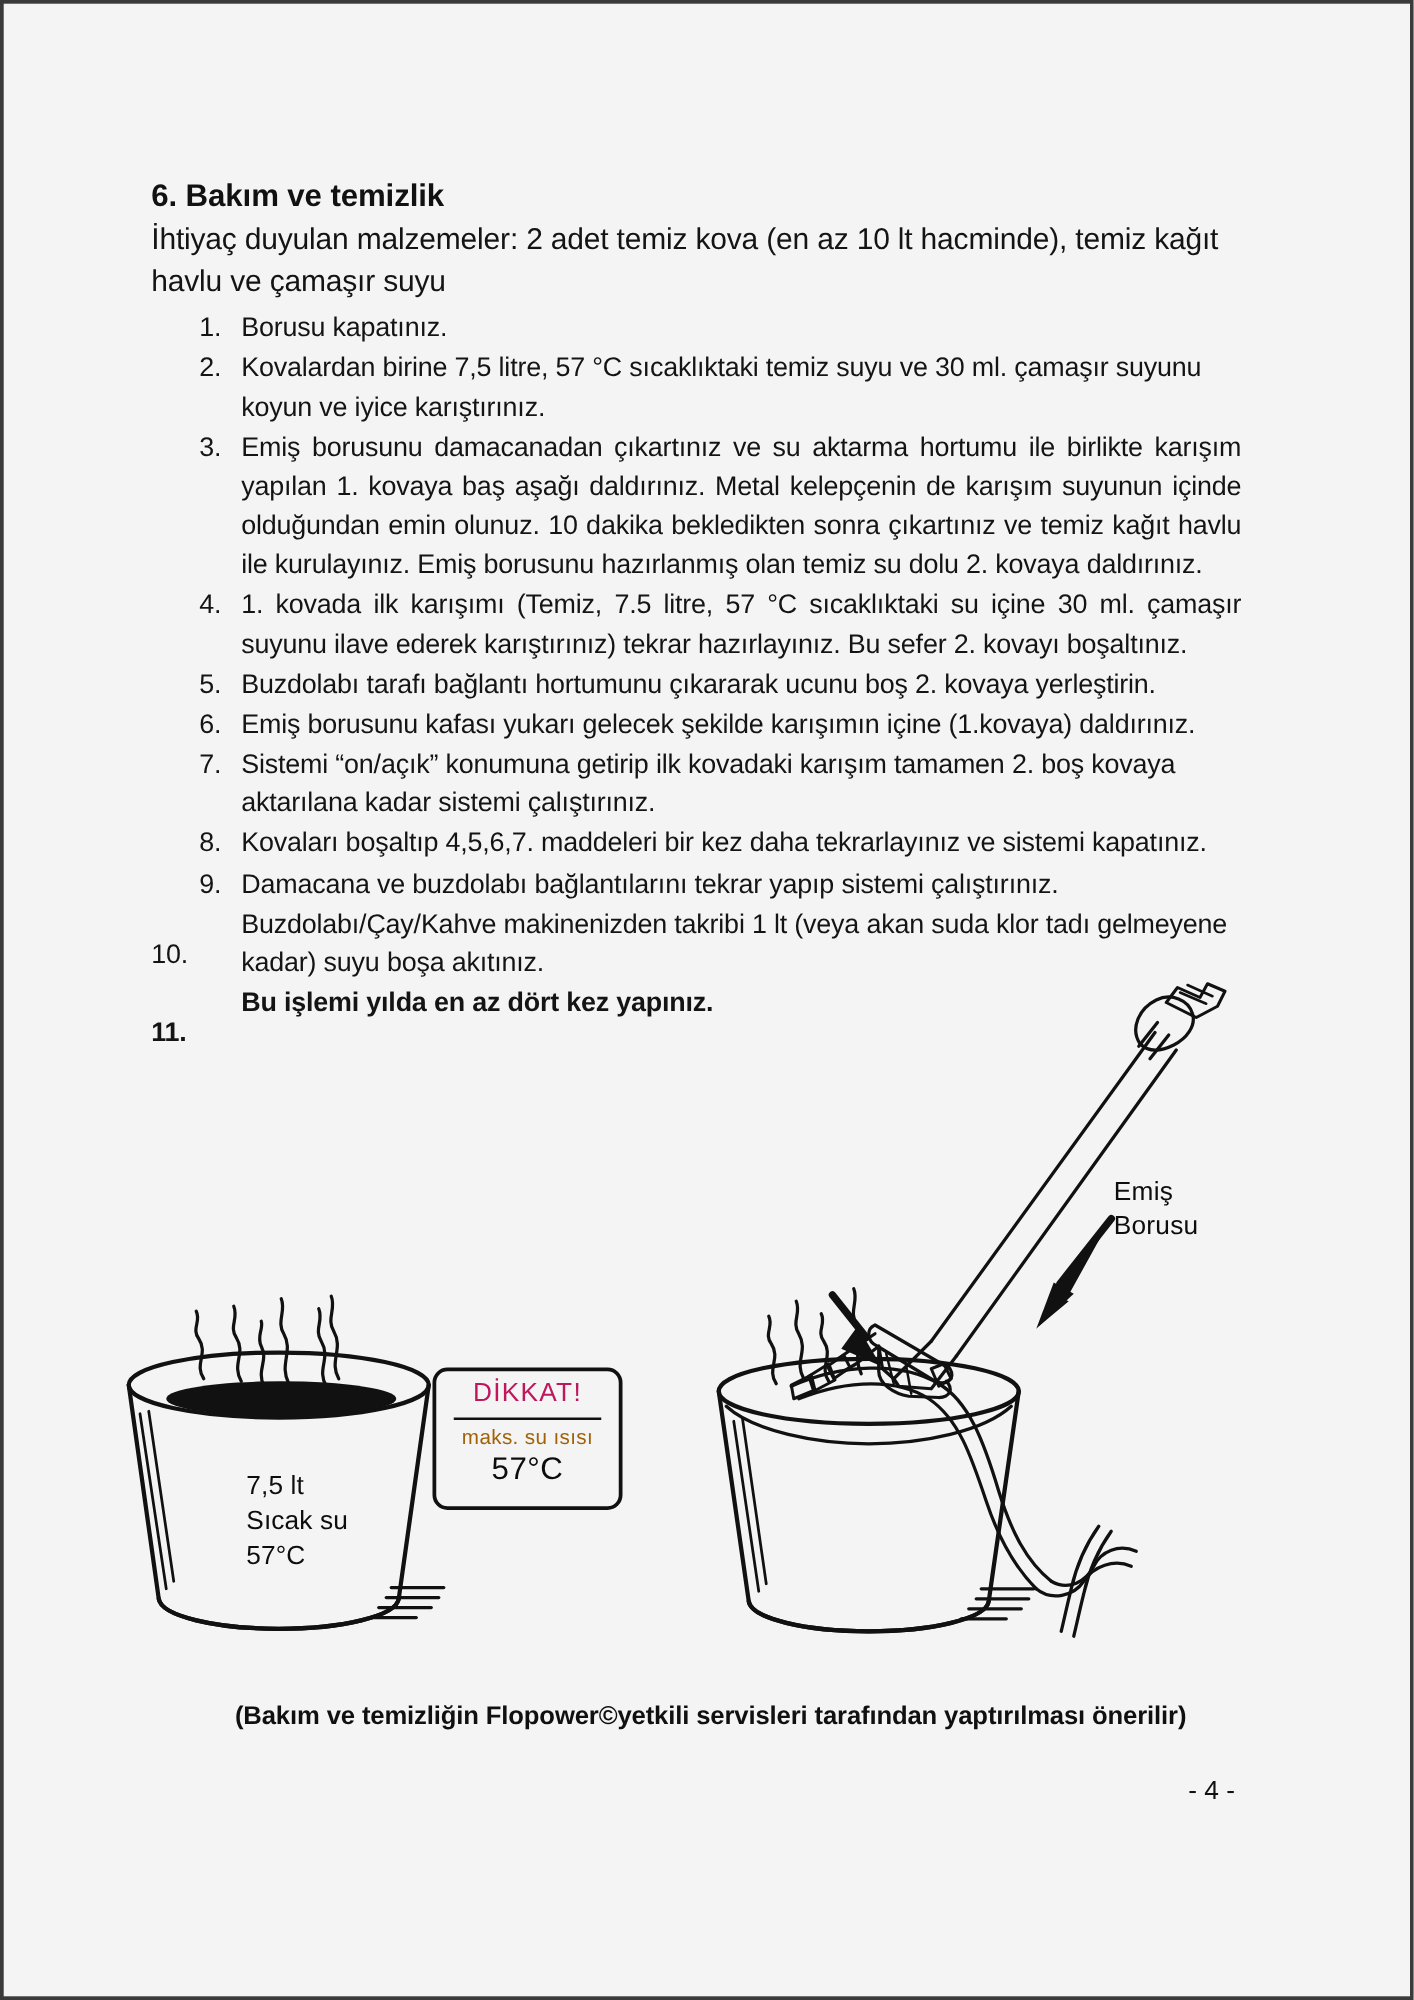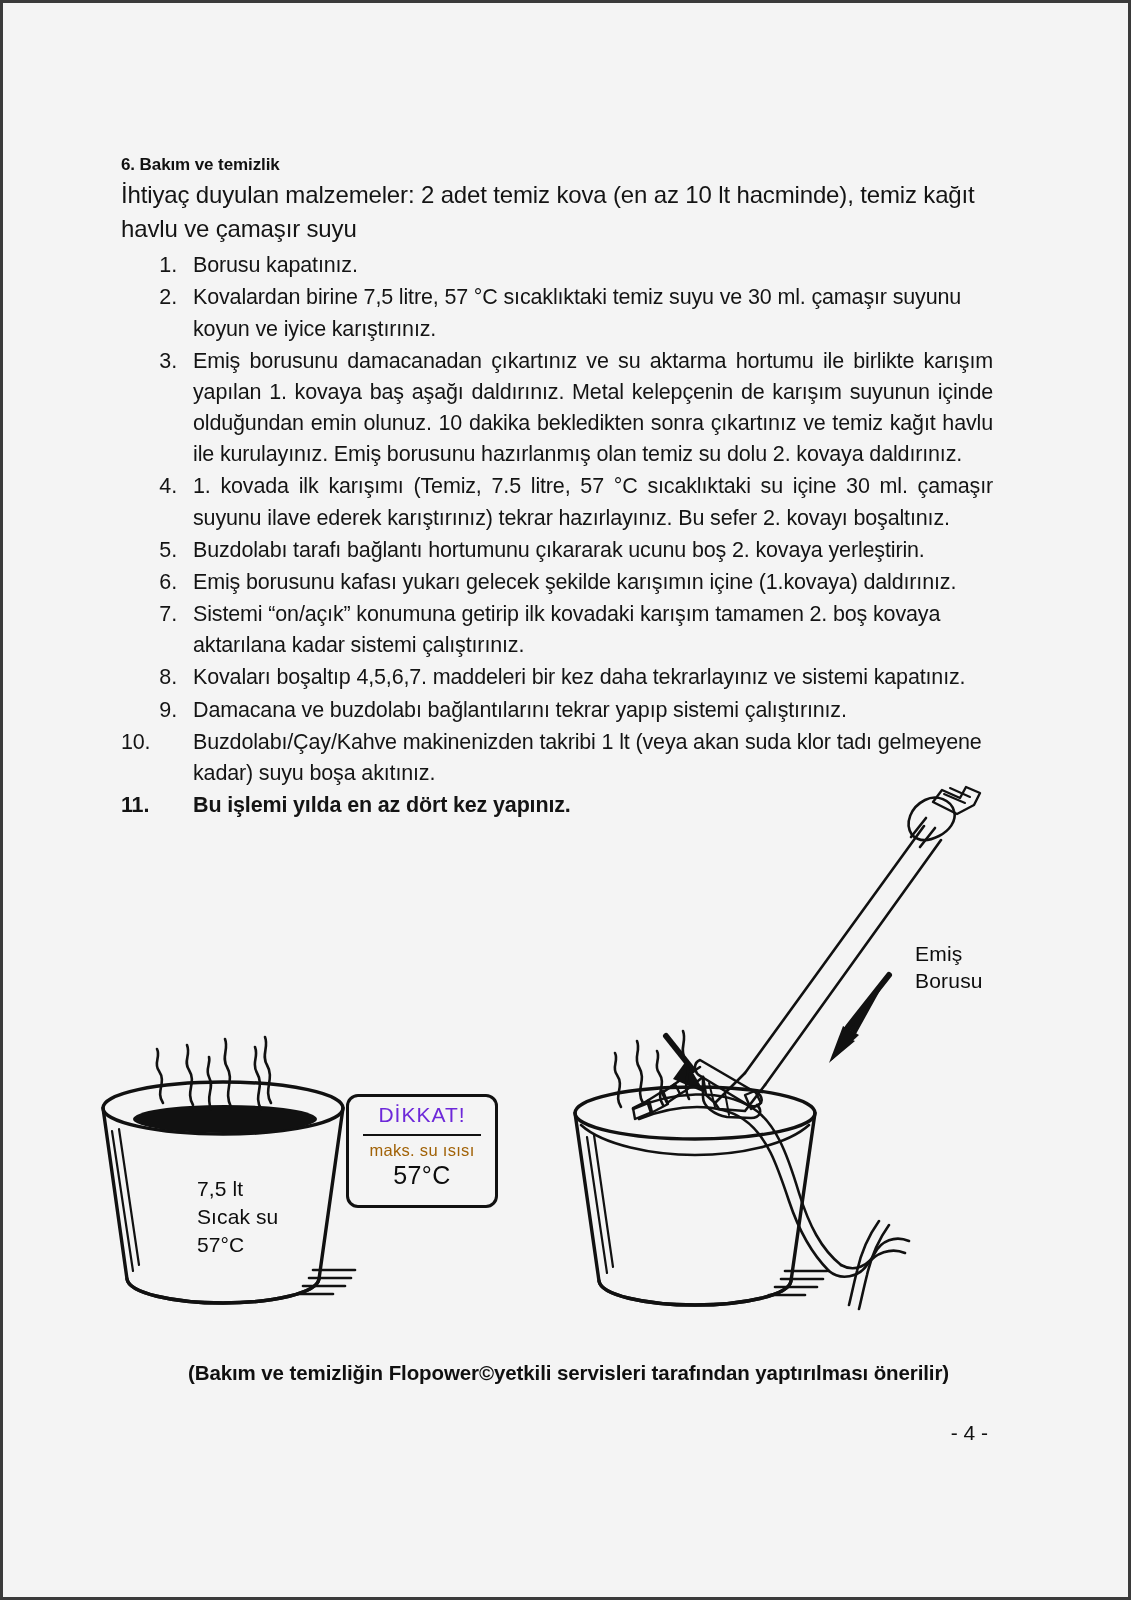--- a/index.html
+++ b/index.html
@@ -27,23 +27,23 @@
     height: 100%;
     background: #f4f4f4;
   }
   .content {
     position: absolute;
     left: 118px;
     top: 136px;
     width: 872px;
   }
   h1.section-title {
-    font-size: 17px;
+    font-size: 25px;
     font-weight: bold;
-    margin: 16px 0 3px 0;
+    margin: 4px 0 3px 0;
     color: #111;
     letter-spacing: -0.1px;
   }
   p.intro {
     font-size: 24px;
     line-height: 1.42;
     margin: 0;
     color: #141414;
     text-align: left;
     letter-spacing: -0.15px;
@@ -71,20 +71,21 @@
     font-size: 21.5px;
   }
   ol.steps > li.wide-num {
     padding-left: 72px;
   }
   ol.steps > li.wide-num .num {
     width: 66px;
     left: -6px;
     text-align: left;
     padding-left: 6px;
+    margin-top: 24px;
   }
   ol.steps > li.justify {
     text-align: justify;
   }
   ol.steps > li.bold {
     font-weight: bold;
   }
 
   
   #figure {
@@ -100,21 +101,20 @@
     position: absolute;
     font-family: "Liberation Sans", sans-serif;
     color: #0d0d0d;
   }
   #emis-label {
     left: 888px;
     top: 938px;
     font-size: 21px;
     line-height: 1.28;
     letter-spacing: 0.2px;
-    margin-left: 24px;
   }
   #bucket-label {
     left: 178px;
     top: 1172px;
     font-size: 21px;
     line-height: 1.33;
     letter-spacing: 0.1px;
     margin-left: 16px;
   }
   
@@ -127,21 +127,21 @@
     border: 3px solid #111;
     border-radius: 12px;
     background: #f4f4f4;
     box-sizing: border-box;
     text-align: center;
     padding-top: 6px;
   }
   #dikkat-box .dikkat-title {
     font-size: 21px;
     letter-spacing: 1px;
-    color: #6d28d9;
+    color: #be185d;
   }
   #dikkat-box .rule {
     width: 118px;
     height: 2px;
     background: #111;
     margin: 7px auto 5px auto;
   }
   #dikkat-box .maks {
     font-size: 16.5px;
     letter-spacing: 0.3px;

